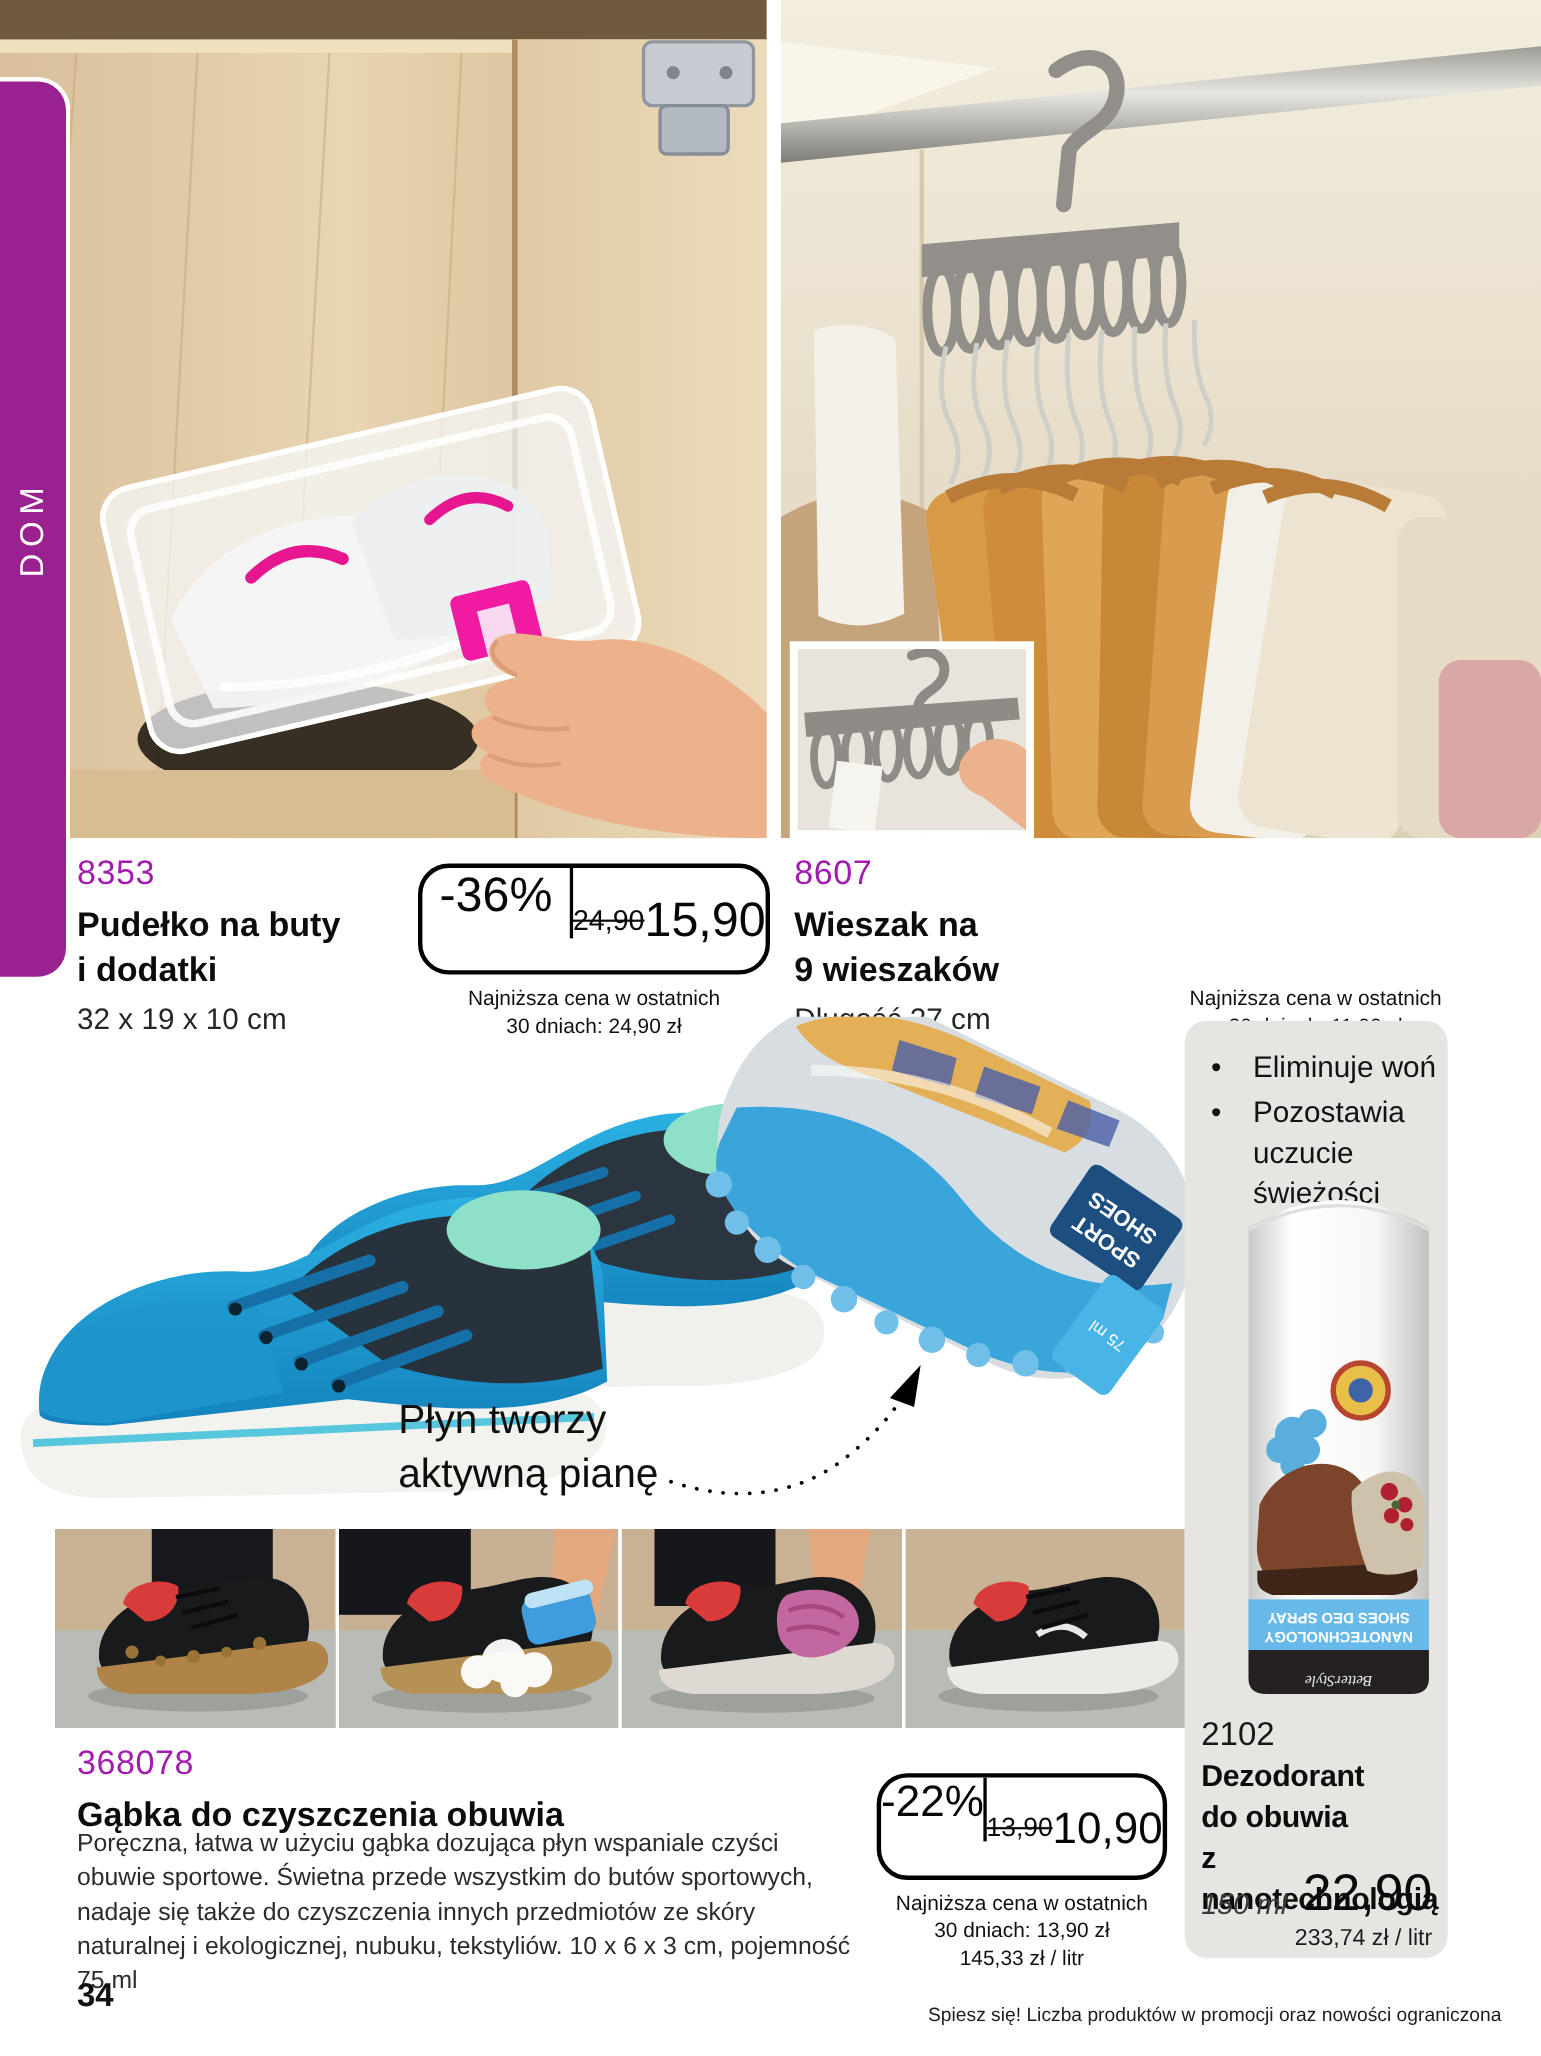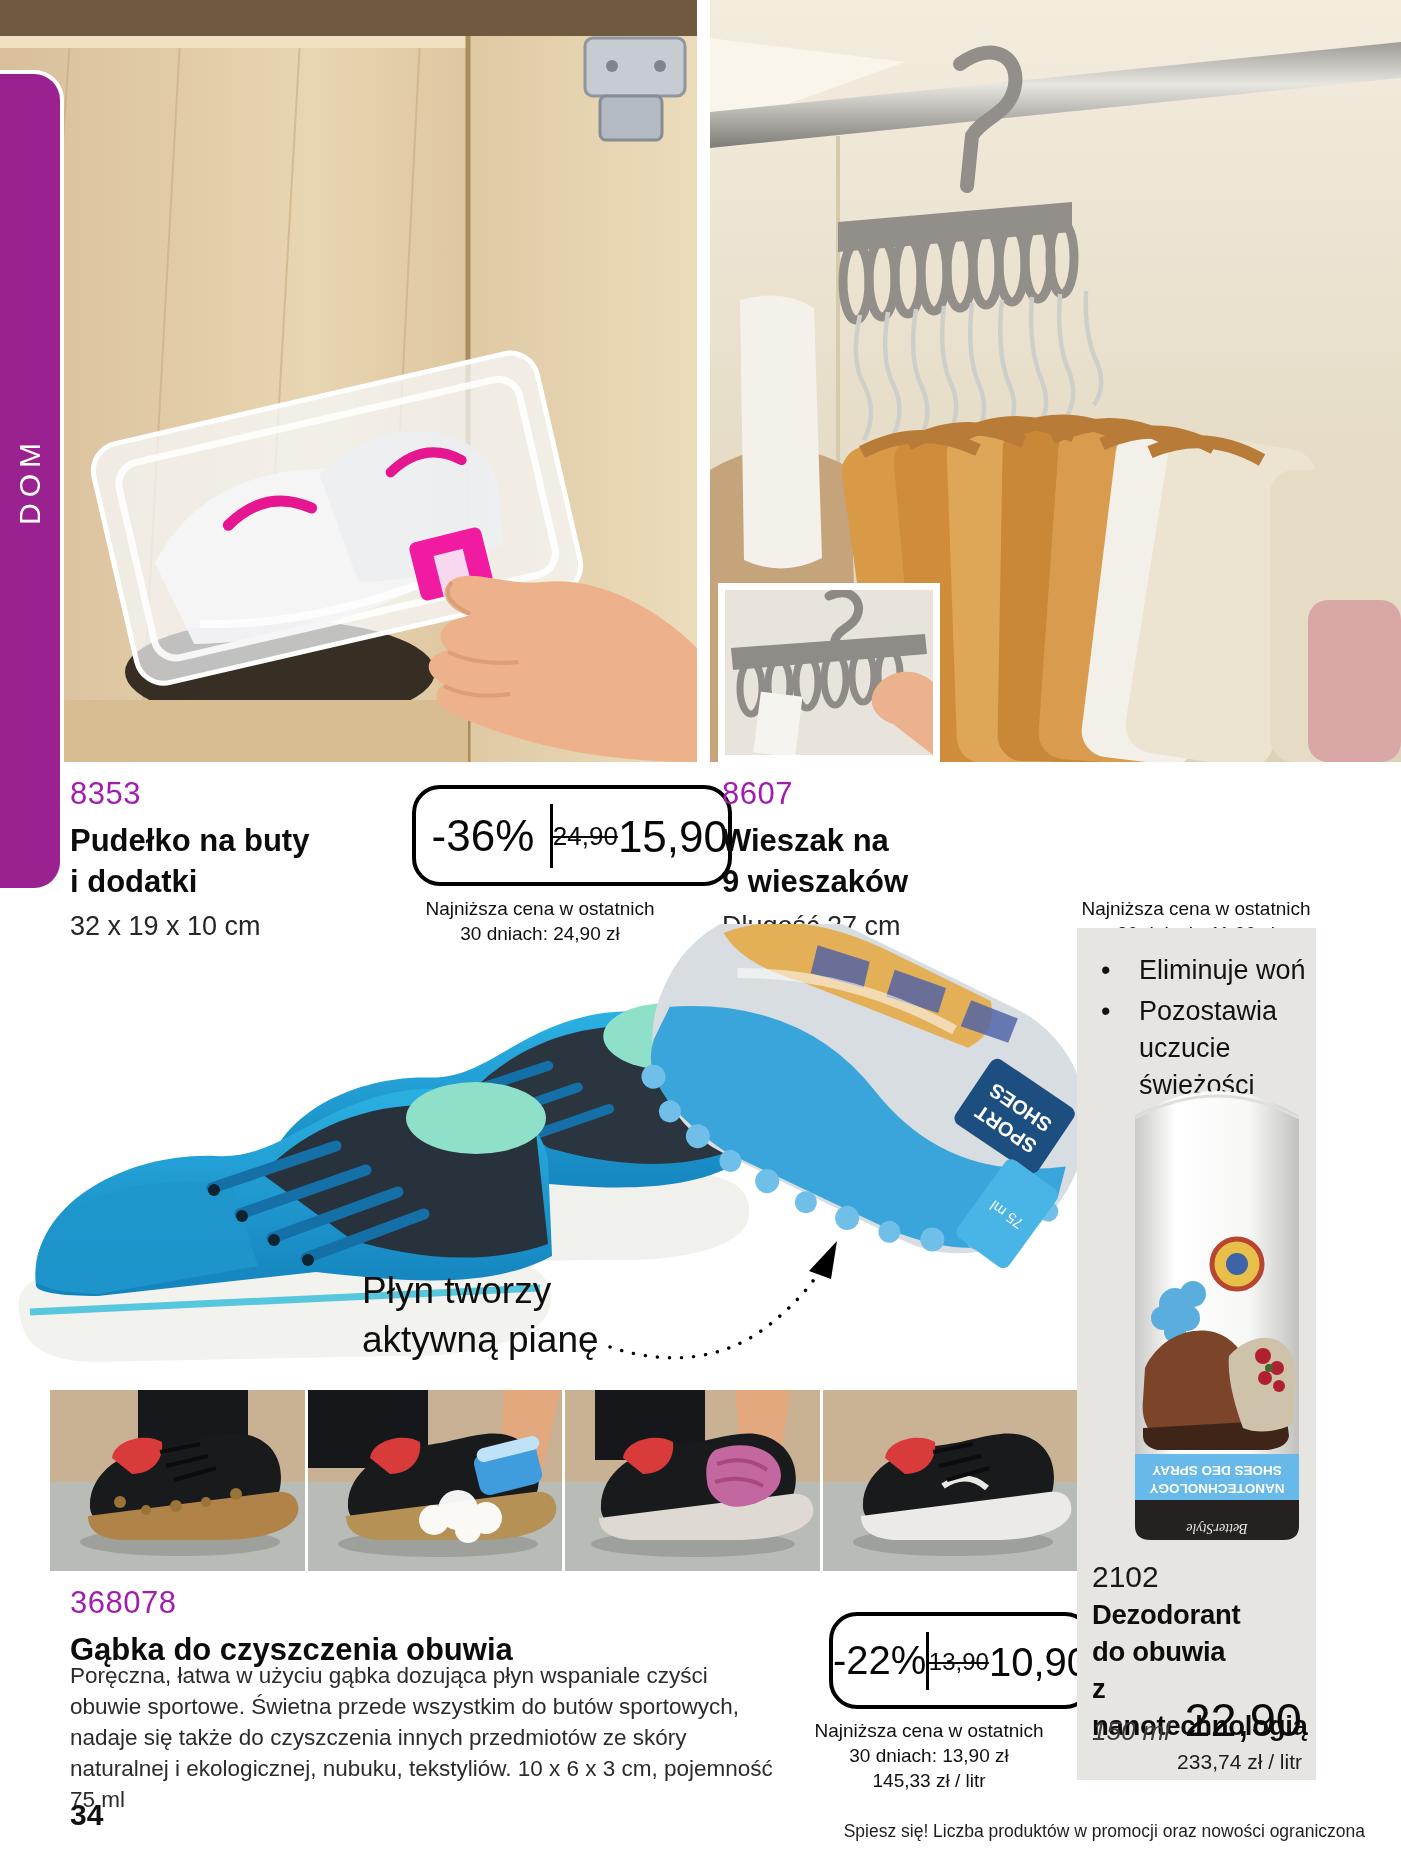--- a/index.html
+++ b/index.html
@@ -16,41 +16,41 @@
            border:4px solid #fff;border-left:none;border-radius:0 30px 30px 0;
            box-sizing:border-box;display:flex;align-items:center;justify-content:center;}
   .dom-tab span{writing-mode:vertical-rl;transform:rotate(180deg);color:#fff;
                 font-size:30px;letter-spacing:6px;font-weight:400;}
   
   .pinfo{position:absolute;}
   .pcode{font-size:31px;color:#a21caf;letter-spacing:.5px;margin-bottom:8px;}
   .pname{font-weight:bold;font-size:31px;line-height:41px;color:#0c0c0c;}
   .psize{font-size:27px;color:#262626;margin-top:9px;}
   
-  .badge{position:absolute;display:flex;align-items:center;background:#fff;
-         border:4px solid #000;border-radius:28px;box-sizing:border-box;margin-left:32px;}
+  .badge{position:absolute;display:flex;background:#fff;
+         border:4px solid #000;border-radius:28px;box-sizing:border-box;}
   .badge .disc{flex:1.05;text-align:center;font-size:44px;color:#070707;}
   .badge .vline{width:3px;height:64px;background:#000;}
   .badge .prices{flex:1.25;display:flex;flex-direction:row;align-items:center;padding:4px 0 2px;}
   .badge .old{font-size:26px;color:#0a0a0a;text-decoration:line-through;text-decoration-thickness:2px;}
   .badge .new{font-size:44px;line-height:46px;color:#070707;}
   .badge.small .disc{font-size:40px;}
   .badge.small .old{font-size:24px;}
   .badge.small .new{font-size:40px;line-height:42px;}
   .badge.small .vline{height:58px;}
   .note{position:absolute;text-align:center;font-size:19px;line-height:25px;color:#101010;}
   
   .callout{position:absolute;left:362px;top:1266px;font-size:37px;line-height:49px;color:#0e0e0e;}
   
   .strip{position:absolute;left:50px;top:1390px;width:1027px;height:181px;display:flex;gap:3px;}
   .strip .frame{flex:1;overflow:hidden;}
   
   .desc{position:absolute;left:70px;top:1660px;width:714px;font-size:22.5px;line-height:31px;color:#2b2b2b;}
   
-  .panel{position:absolute;left:1077px;top:928px;width:239px;height:852px;background:#e7e5e2;}
+  .panel{position:absolute;left:1077px;top:928px;width:239px;height:852px;background:#e7e5e2;border-radius:20px;}
   .panel ul{list-style:none;margin:0;padding:24px 10px 0 22px;}
   .panel li{position:relative;padding-left:40px;font-size:27px;line-height:37px;color:#121212;margin-bottom:4px;}
   .panel li::before{content:"•";position:absolute;left:2px;top:0;font-size:27px;}
   .panel .pcode2{position:absolute;left:15px;top:632px;font-size:30px;color:#181818;}
   .panel .pname2{position:absolute;left:15px;top:668px;font-size:27.5px;font-weight:bold;line-height:37px;color:#0c0c0c;letter-spacing:-.3px;}
   .panel .size2{position:absolute;left:15px;top:788px;font-size:26px;color:#3a3a3a;font-style:italic;}
   .panel .price2{position:absolute;right:14px;top:764px;font-size:47px;color:#0a0a0a;}
   .panel .unit2{position:absolute;right:14px;top:822px;font-size:21px;color:#1c1c1c;}
   
   .pageno{position:absolute;left:70px;top:1798px;font-size:30px;font-weight:bold;color:#111;}

